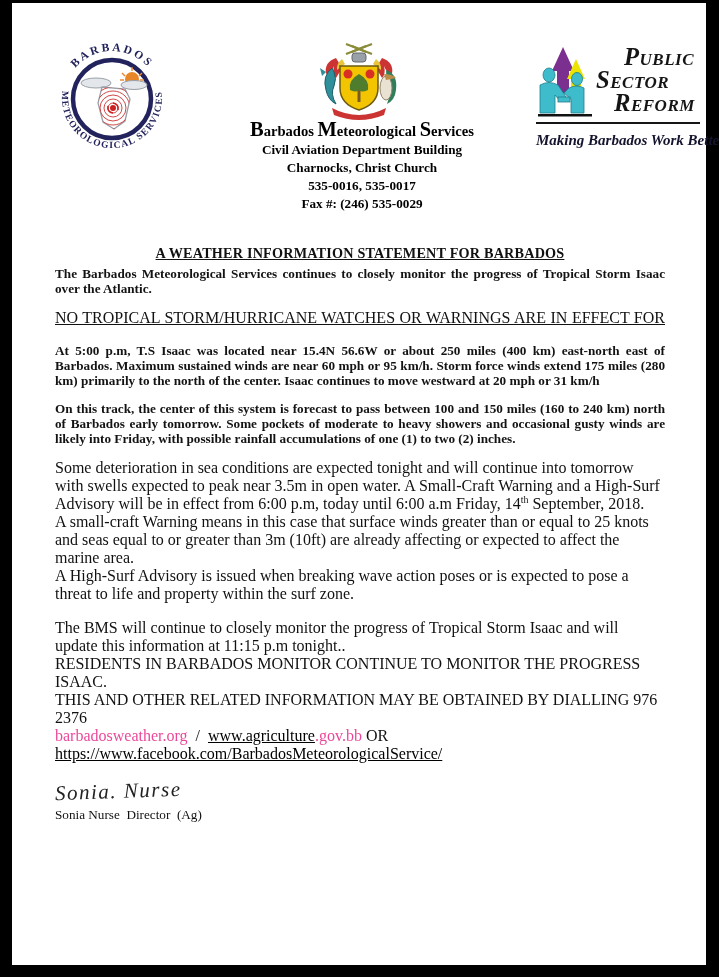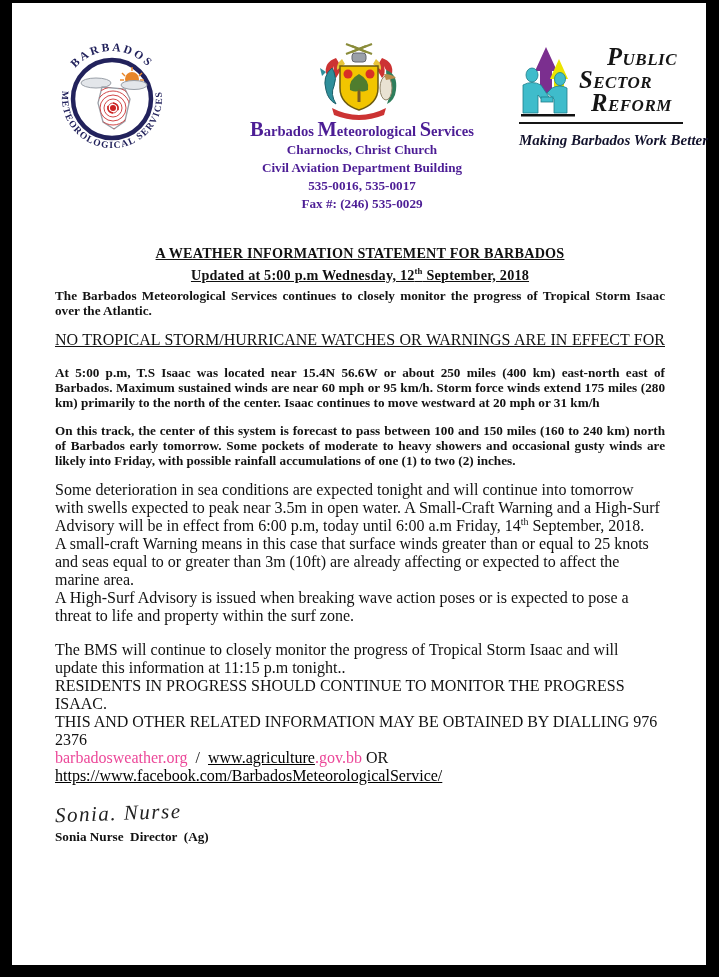--- a/index.html
+++ b/index.html
@@ -3,57 +3,57 @@
 <meta charset="utf-8">
 <style>
   html,body{margin:0;padding:0;background:#555;}
   .frame{position:relative;width:719px;height:977px;background:#000;overflow:hidden;
          font-family:"Liberation Serif","DejaVu Serif",serif;color:#111;}
   .page{position:absolute;left:12px;top:3px;width:694px;height:962px;background:#fff;}
 
   
   .bms-logo{position:absolute;left:40px;top:30px;width:120px;height:120px;}
   .coa-logo{position:absolute;left:304px;top:39px;width:86px;height:84px;}
-  .psr-logo{position:absolute;left:507px;top:42px;width:164px;height:108px;}
+  .psr-logo{position:absolute;left:524px;top:42px;width:164px;height:108px;}
   .psr-row{display:flex;align-items:flex-start;}
   .psr-graphic{width:58px;height:74px;flex:0 0 auto;}
   .psr-words{margin-left:2px;margin-top:2px;font-style:italic;font-weight:bold;
              font-size:17px;line-height:20px;letter-spacing:.5px;color:#151515;}
   .psr-word{display:inline-block;}
   .psr-word::first-letter{font-size:1.45em;}
   .psr-l1{margin-left:28px;}
   .psr-l2{margin-left:0px;}
-  .psr-l3{margin-left:12px;}
+  .psr-l3{margin-left:18px;}
   .psr-rule{height:2px;background:#151515;margin-top:3px;width:100%;}
   .psr-tagline{margin-top:8px;text-align:center;font-style:italic;font-weight:bold;
                font-size:15px;color:#14142e;white-space:nowrap;}
 
   
   .letterhead{position:absolute;left:150px;top:116px;width:400px;text-align:center;
-              font-weight:bold;line-height:18px;font-size:13.2px;color:#4c1d95;}
+              font-weight:bold;line-height:18px;font-size:13.2px;color:#000000;}
   .lh-org{font-size:14.6px;line-height:20px;}
   .lh-word{display:inline-block;}
   .lh-word::first-letter{font-size:1.4em;}
 
   
   .content{position:absolute;left:43px;top:239px;width:610px;}
   .doc-title{text-align:center;font-weight:bold;font-size:14.2px;line-height:22px;
              letter-spacing:.2px;margin-bottom:2px;}
   .u{text-decoration:underline;}
   .para{font-weight:bold;font-size:13.2px;line-height:15px;text-align:justify;
         margin:0 0 13px 0;color:#131313;}
   .stretch{text-align:justify;text-align-last:justify;}
   sup{font-size:.62em;vertical-align:super;line-height:0;}
   .linkline{white-space:pre-wrap;}
   .lnk{color:#ec4899;}
   .lnk-u{color:#000000;text-decoration:underline;}
   .sig{margin-top:16px;}
   .sig-script{font-style:italic;font-size:21px;letter-spacing:1.5px;
               display:inline-block;transform:rotate(-2deg);color:#222;}
-  .sig-name{font-weight:bold;font-size:13.2px;white-space:pre-wrap;margin-top:3px;}
+  .sig-name{font-weight:normal;font-size:13.2px;white-space:pre-wrap;margin-top:3px;}
 </style>
 </head>
 <body>
 
 <div class="frame">
   <div class="page">
 
     <div class="bms-logo">
       <svg viewBox="0 0 120 120" width="120" height="120">
         <defs>
@@ -161,31 +161,30 @@
       <div class="psr-rule"></div>
       <div class="psr-tagline">Making Barbados Work Better</div>
     </div>
 
     <div class="letterhead">
       <div class="lh-org">
         <span class="lh-word">Barbados</span>
         <span class="lh-word">Meteorological</span>
         <span class="lh-word">Services</span>
       </div>
+      <div>Civil Aviation Department Building</div>
       <div>Charnocks, Christ Church</div>
-      <div>Civil Aviation Department Building</div>
       <div>535-0016, 535-0017</div>
       <div>Fax #: (246) 535-0029</div>
     </div>
 
     <div class="content">
 
       <div class="doc-title">
         <div><span class="u">A WEATHER INFORMATION STATEMENT FOR BARBADOS</span></div>
-        <div><span class="u"><span>Updated at 5:00 p.m Wednesday, 12</span><sup>th</sup><span> September, 2018</span></span></div>
       </div>
 
       <p class="para">The Barbados Meteorological Services continues to closely monitor the progress of Tropical Storm Isaac over the Atlantic.</p>
 
       <p class="para">
         </p>
         <div class="stretch"><span class="u">NO TROPICAL STORM/HURRICANE WATCHES OR WARNINGS ARE IN EFFECT FOR</span></div>
       <p></p>
 
       <p class="para">At 5:00 p.m, T.S Isaac was located near 15.4N 56.6W or about 250 miles (400 km) east-north east of Barbados. Maximum sustained winds are near 60 mph or 95 km/h. Storm force winds extend 175 miles (280 km) primarily to the north of the center. Isaac continues to move westward at 20 mph or 31 km/h</p>
@@ -195,21 +194,21 @@
       <p class="para">
         </p>
         <div><span>Some deterioration in sea conditions are expected tonight and will continue into tomorrow with swells expected to peak near 3.5m in open water. A Small-Craft Warning and a High-Surf Advisory will be in effect from 6:00 p.m, today until 6:00 a.m Friday, 14</span><sup>th</sup><span> September, 2018.</span></div>
         <div>A small-craft Warning means in this case that surface winds greater than or equal to 25 knots and seas equal to or greater than 3m (10ft) are already affecting or expected to affect the marine area.</div>
         <div>A High-Surf Advisory is issued when breaking wave action poses or is expected to pose a threat to life and property within the surf zone.</div>
       <p></p>
 
       <p class="para">
         </p>
         <div>The BMS will continue to closely monitor the progress of Tropical Storm Isaac and will update this information at 11:15 p.m tonight..</div>
-        <div>RESIDENTS IN PROGRESS SHOULD CONTINUE TO MONITOR THE PROGRESS ISAAC.</div>
+        <div>RESIDENTS IN BARBADOS MONITOR CONTINUE TO MONITOR THE PROGRESS ISAAC.</div>
         <div>THIS AND OTHER RELATED INFORMATION MAY BE OBTAINED BY DIALLING 976 2376</div>
         <div class="linkline"><span class="lnk">barbadosweather.org</span><span>  /  </span><span class="lnk-u">www.agriculture</span><span class="lnk">.gov.bb</span><span> OR</span></div>
         <div><span class="lnk-u">https://www.facebook.com/BarbadosMeteorologicalService/</span></div>
       <p></p>
 
       <div class="sig">
         <div><span class="sig-script">Sonia. Nurse</span></div>
         <div class="sig-name">Sonia Nurse  Director  (Ag)</div>
       </div>
 

